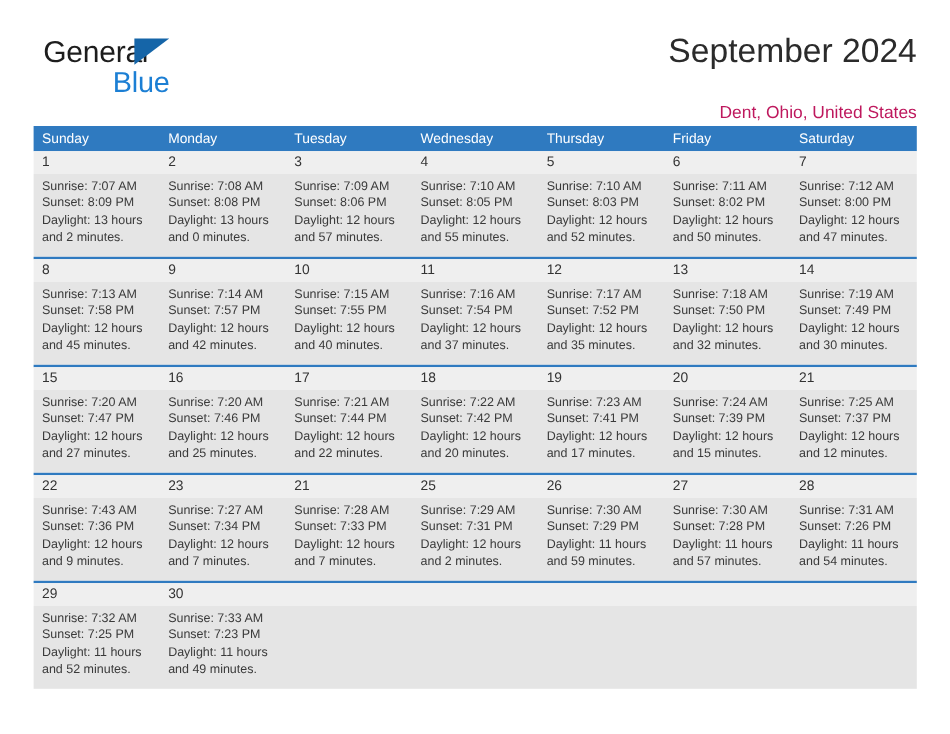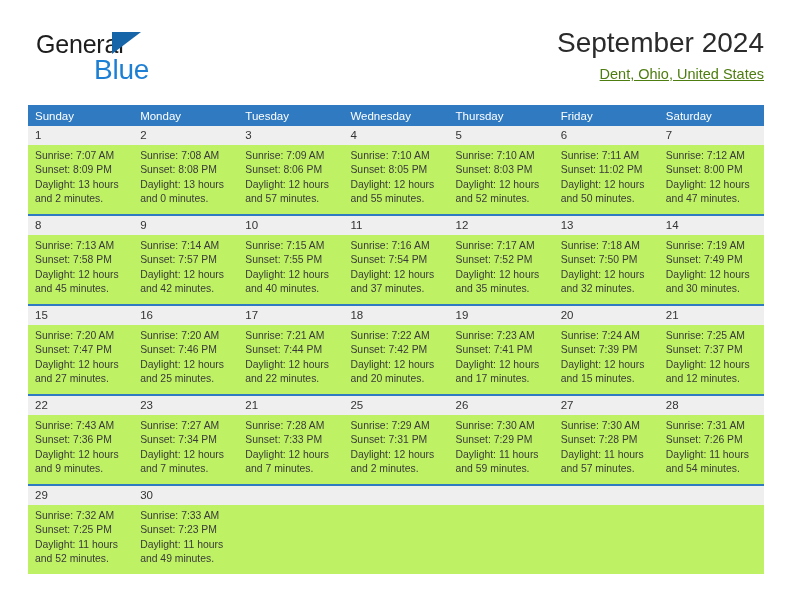--- a/index.html
+++ b/index.html
@@ -55,21 +55,21 @@
     top: 2px;
     width: 0;
     height: 0;
     border-left: 29px solid #1565a8;
     border-bottom: 22px solid transparent;
   }
   .logo-blue {
     position: absolute;
     left: 58px;
     top: 26px;
-    font-size: 28px;
+    font-size: 24px;
     line-height: 28px;
     color: #1c7fd4;
     letter-spacing: -0.2px;
   }
 
   .titles {
     position: absolute;
     right: 0;
     top: 0;
     text-align: right;
@@ -78,24 +78,23 @@
     font-size: 28px;
     line-height: 34px;
     color: #2b2b2b;
     font-weight: normal;
     white-space: nowrap;
     margin-left: 40px;
   }
   .location {
     font-size: 14.5px;
     line-height: 20px;
-    color: #4d7c0f;
-    margin-top: 4px;
+    color: #be185d;
+    margin-top: 24px;
     white-space: nowrap;
-    text-decoration: underline;
   }
 
   
   .calendar {
     position: absolute;
     left: 28px;
     top: 105px;
     width: 736px;
   }
 
@@ -123,21 +122,21 @@
     border-top: none;
   }
   .week .numbers {
     display: flex;
     width: 736px;
     background: #efefef;
   }
   .week .bodies {
     display: flex;
     width: 736px;
-    background: #bef264;
+    background: #e5e5e5;
     align-items: flex-end;
   }
   .daynum {
     flex: 1 1 0;
     box-sizing: border-box;
     padding: 2px 0 2px 7px;
     font-size: 11.5px;
     line-height: 15px;
     height: 19px;
     color: #333333;
@@ -225,21 +224,21 @@
               <div class="ln">and 55 minutes.</div>
             </div>
             <div class="daybody">
               <div class="ln">Sunrise: 7:10 AM</div>
               <div class="ln">Sunset: 8:03 PM</div>
               <div class="ln">Daylight: 12 hours</div>
               <div class="ln">and 52 minutes.</div>
             </div>
             <div class="daybody">
               <div class="ln">Sunrise: 7:11 AM</div>
-              <div class="ln">Sunset: 11:02 PM</div>
+              <div class="ln">Sunset: 8:02 PM</div>
               <div class="ln">Daylight: 12 hours</div>
               <div class="ln">and 50 minutes.</div>
             </div>
             <div class="daybody">
               <div class="ln">Sunrise: 7:12 AM</div>
               <div class="ln">Sunset: 8:00 PM</div>
               <div class="ln">Daylight: 12 hours</div>
               <div class="ln">and 47 minutes.</div>
             </div>
           </div>

